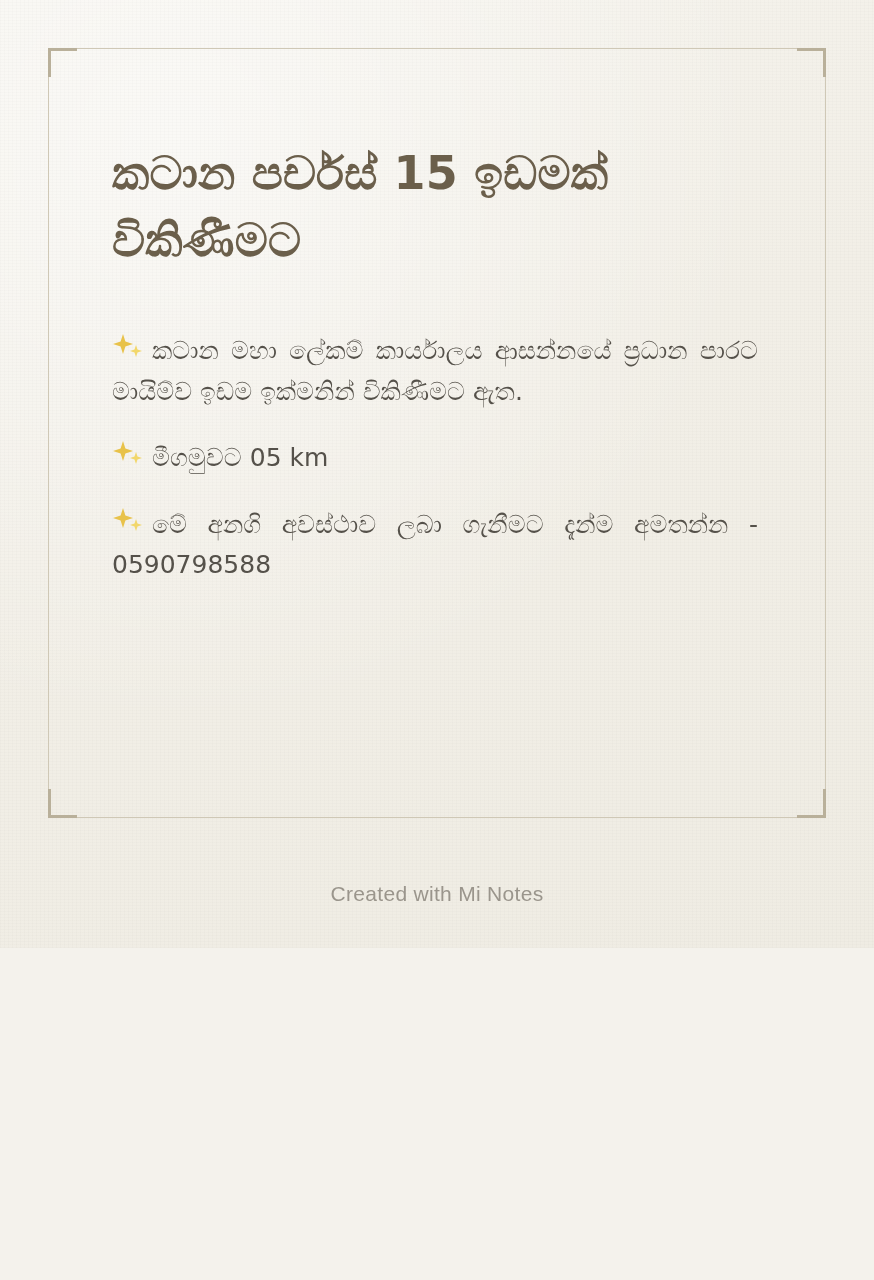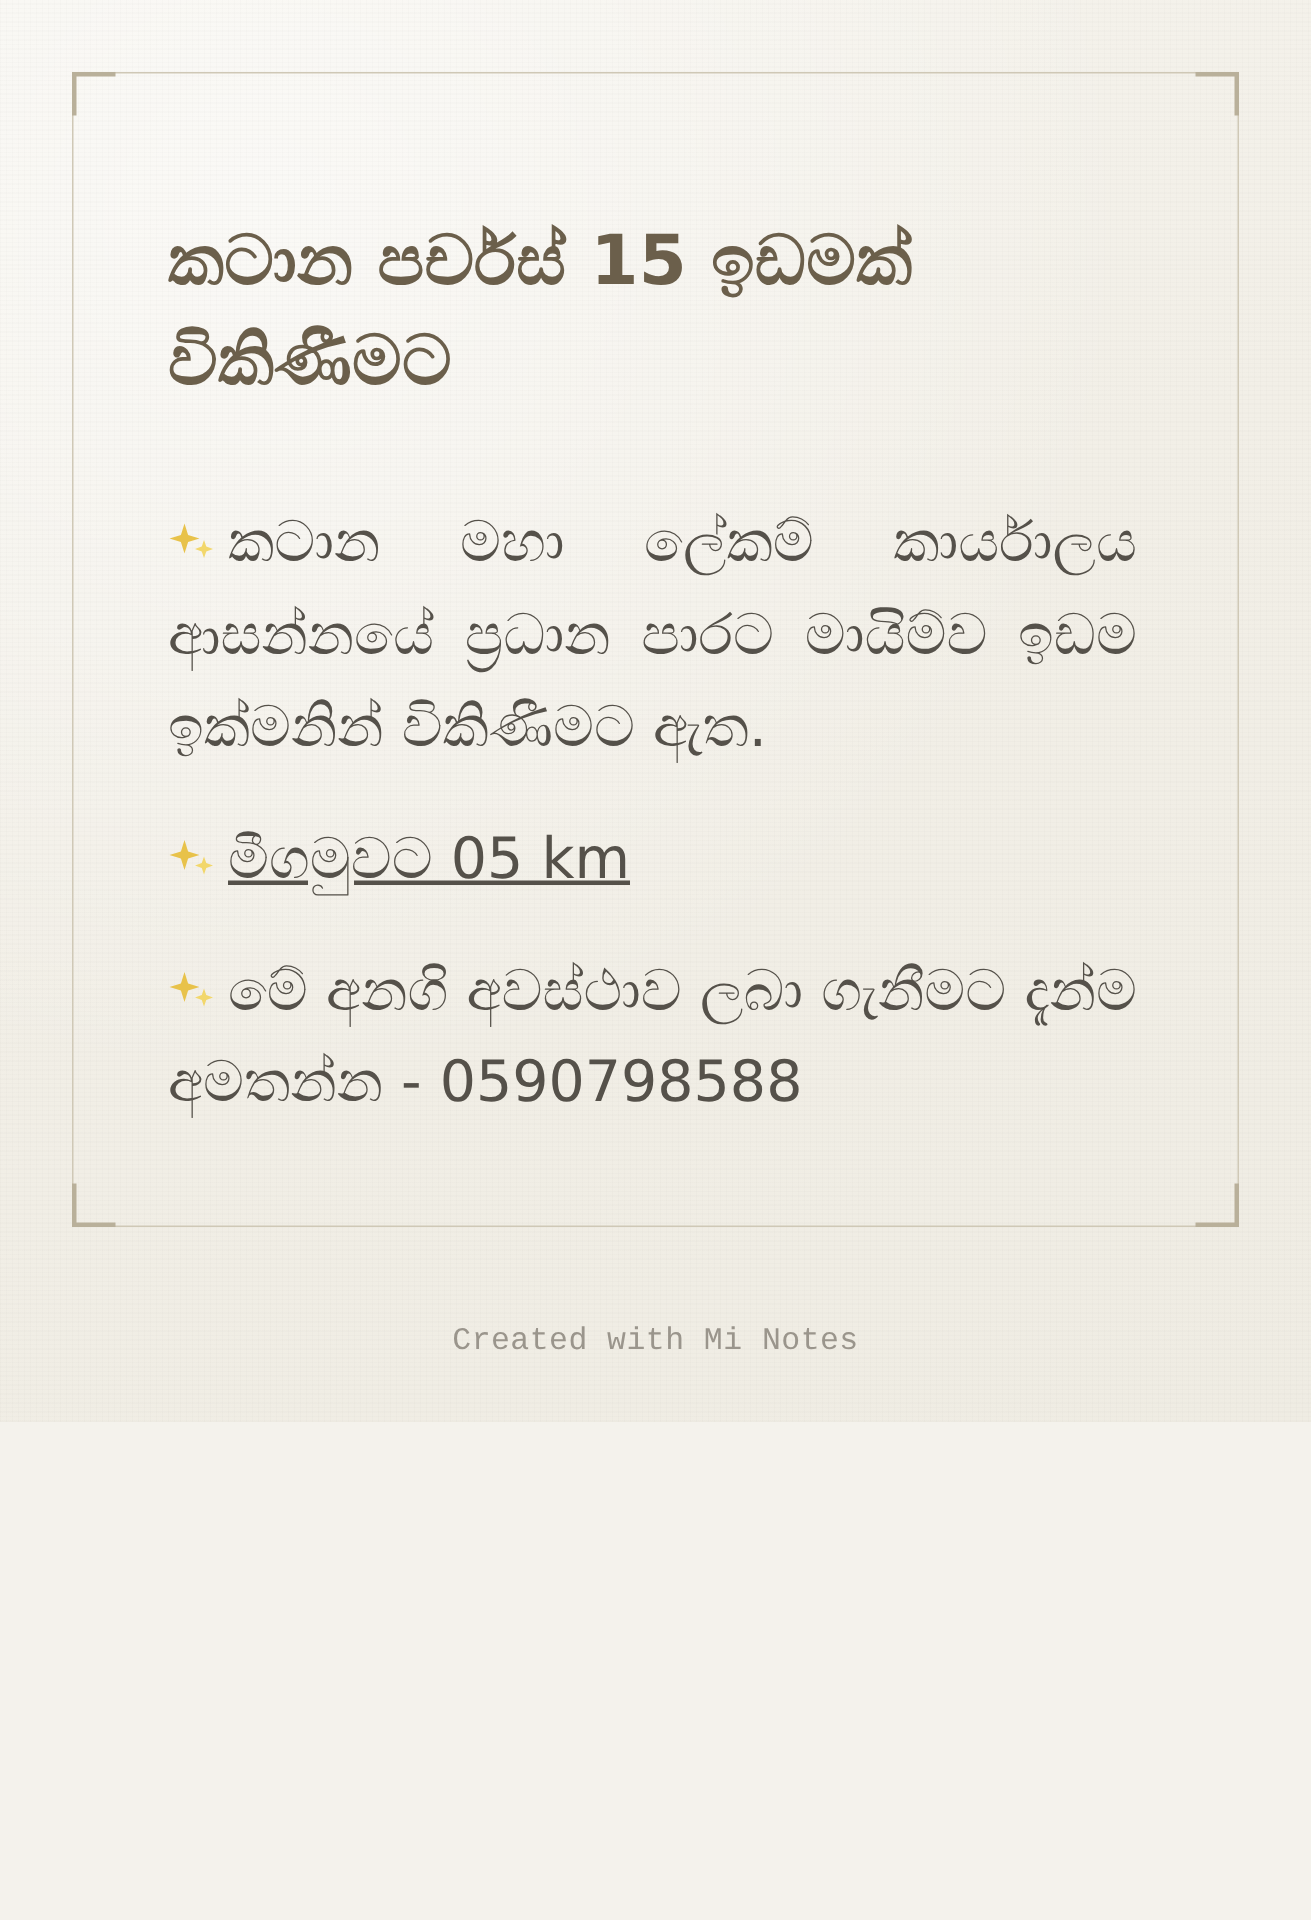--- a/index.html
+++ b/index.html
@@ -77,30 +77,29 @@
 
   .bullet-list {
     margin: 0;
     padding: 0;
     list-style: none;
   }
 
   .bullet-item {
     position: relative;
     color: #55514a;
-    font-size: 38px;
+    font-size: 25px;
     line-height: 1.62;
     margin: 0 14px 26px 0;
     padding-left: 0;
     text-align: justify;
     text-align-last: left;
   }
   .bullet-item.short {
     text-align: left;
-    text-decoration: underline;
   }
 
   .spark {
     display: inline-block;
     position: relative;
     width: 34px;
     height: 30px;
     vertical-align: -4px;
     margin-right: 6px;
   }
@@ -112,21 +111,21 @@
 
   .footer {
     position: absolute;
     left: 0;
     right: 0;
     bottom: 42px;
     text-align: center;
     color: #9a958c;
     font-size: 21px;
     letter-spacing: 0.3px;
-    font-family: Liberation Mono, monospace;
+    font-family: Liberation Sans, sans-serif;
   }
 </style>
 </head>
 <body>
 
 <div class="note-page">
   <div class="grain"></div>
 
   <div class="frame">
     <span class="corner tl"></span>

